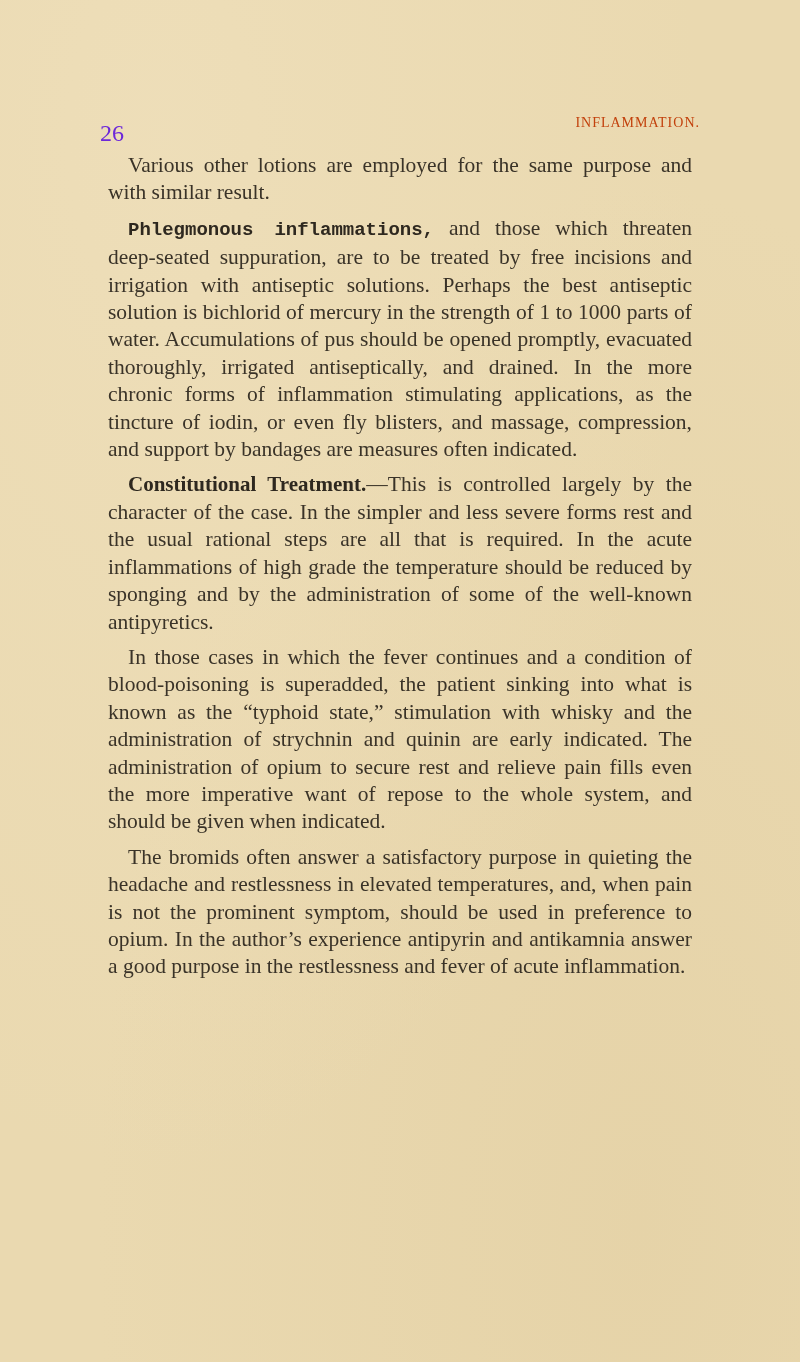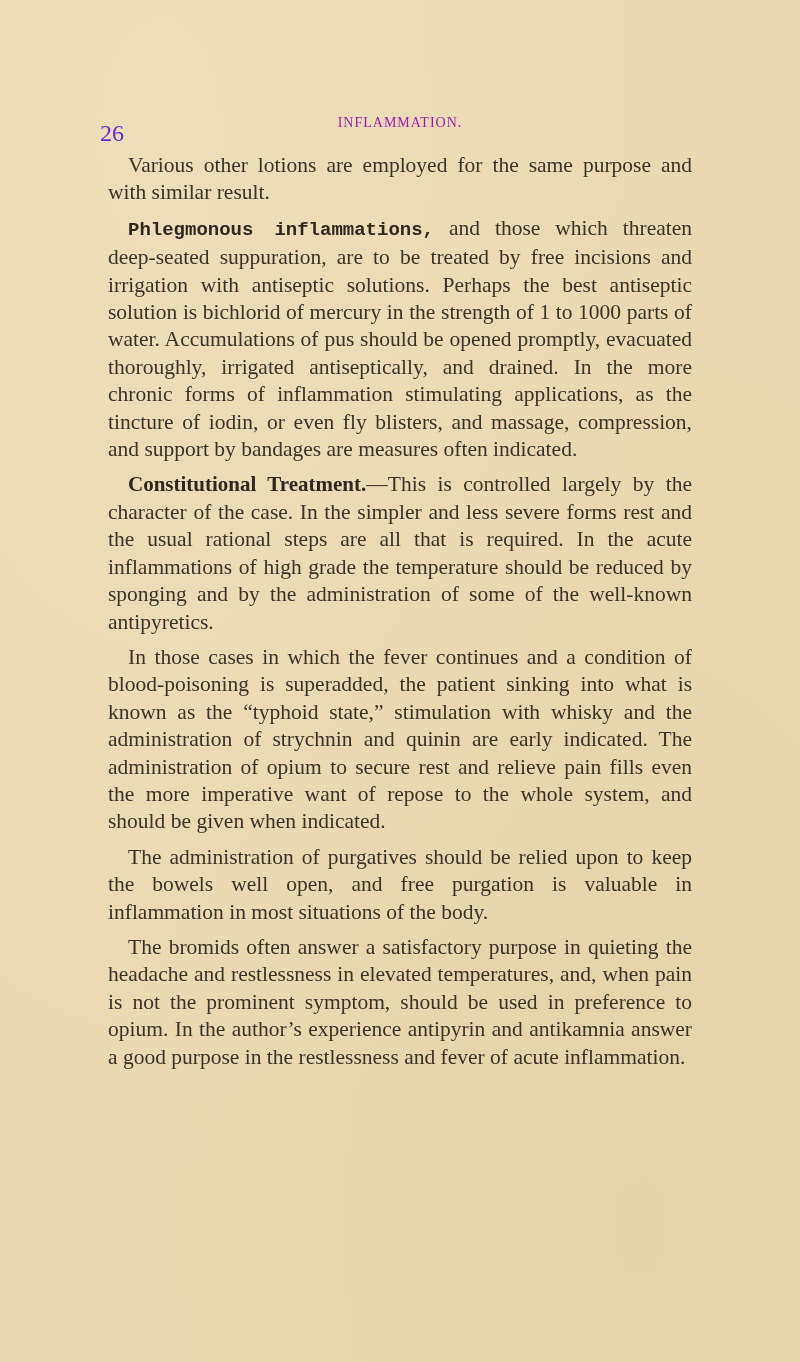--- a/index.html
+++ b/index.html
@@ -34,24 +34,24 @@
     top: 8px;
     font-size: 24px;
     line-height: 26px;
     color: #6d28d9;
   }
   .running-title {
     position: absolute;
     left: 0;
     right: 0;
     top: 3px;
-    text-align: center;
+    text-align: right;
     font-size: 14px;
     letter-spacing: 1px;
-    color: #a21caf;
+    color: #c2410c;
   }
   .body-text {
     margin-top: 10px;
     font-size: 21.5px;
     line-height: 27.4px;
     text-align: justify;
     color: #3a3328;
   }
   .para {
     margin: 8px;
@@ -84,19 +84,16 @@
     <p class="para">
       <span class="lead-in">Phlegmonous inflammations,</span><span> and those which threaten deep-seated suppuration, are to be treated by free incisions and irrigation with antiseptic solutions. Perhaps the best antiseptic solution is bichlorid of mercury in the strength of 1 to 1000 parts of water. Accumulations of pus should be opened promptly, evacuated thoroughly, irrigated antiseptically, and drained. In the more chronic forms of inflammation stimulating applications, as the tincture of iodin, or even fly blisters, and massage, compression, and support by bandages are measures often indicated.</span>
     </p>
     <p class="para">
       <span class="lead-in serif-bold">Constitutional Treatment.</span><span>—This is controlled largely by the character of the case. In the simpler and less severe forms rest and the usual rational steps are all that is required. In the acute inflammations of high grade the temperature should be reduced by sponging and by the administration of some of the well-known antipyretics.</span>
     </p>
     <p class="para">
       <span>In those cases in which the fever continues and a condition of blood-poisoning is superadded, the patient sinking into what is known as the “typhoid state,” stimulation with whisky and the administration of strychnin and quinin are early indicated. The administration of opium to secure rest and relieve pain fills even the more imperative want of repose to the whole system, and should be given when indicated.</span>
     </p>
     <p class="para">
-      <span>The administration of purgatives should be relied upon to keep the bowels well open, and free purgation is valuable in inflammation in most situations of the body.</span>
-    </p>
-    <p class="para">
       <span>The bromids often answer a satisfactory purpose in quieting the headache and restlessness in elevated temperatures, and, when pain is not the prominent symptom, should be used in preference to opium. In the author’s experience antipyrin and antikamnia answer a good purpose in the restlessness and fever of acute inflammation.</span>
     </p>
   </div>
 </div>
 
 </body></html>

